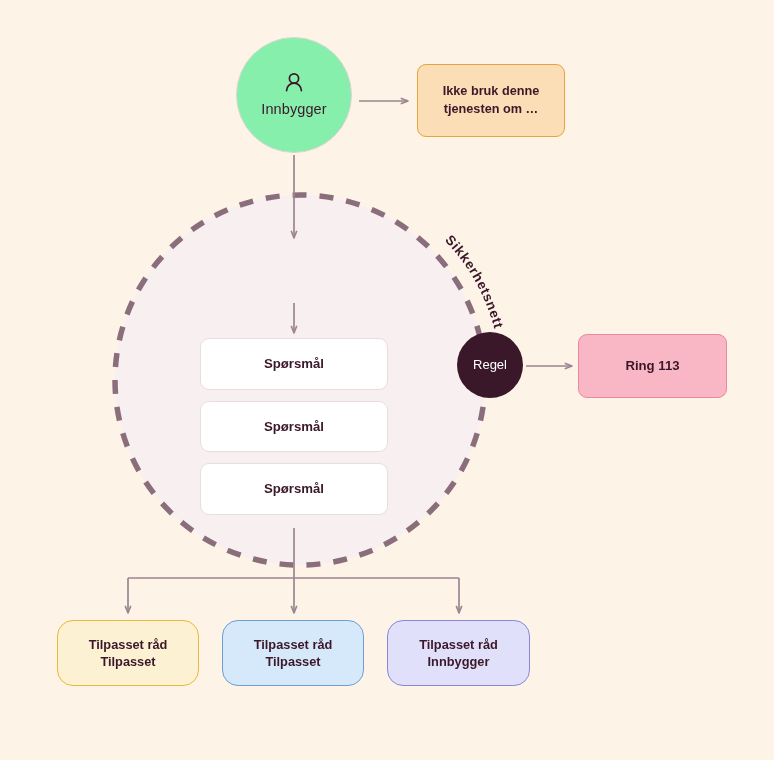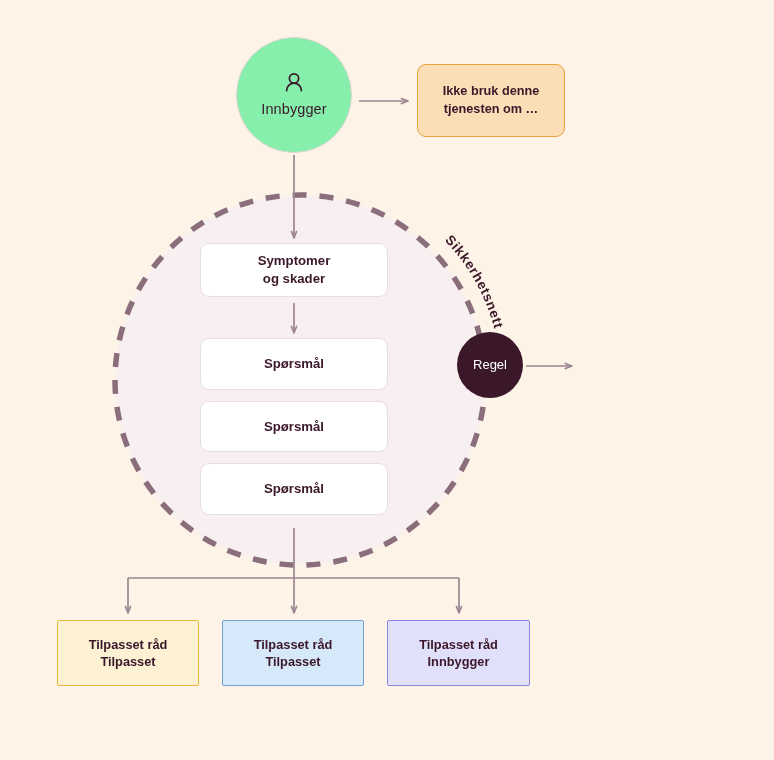--- a/index.html
+++ b/index.html
@@ -112,21 +112,21 @@
     background: #F9B6C4;
     border: 1.4px solid #E9889E;
     font-size: 13.2px;
     font-weight: 600;
   }
 
   
   .outcome {
     top: 620px;
     height: 66px;
-    border-radius: 2px;
+    border-radius: 16px;
     font-size: 12.8px;
     font-weight: 600;
     padding: 0 8px;
   }
   #outcome-legevakt {
     left: 57px;
     width: 142px;
     background: #FDF1D4;
     border: 1.5px solid #E9B93C;
   }
@@ -187,40 +187,37 @@
     <span class="label">Innbygger</span>
   </div>
 
   <div class="node" id="warning-node">
     <div>
       <div>Ikke bruk denne</div>
       <div>tjenesten om …</div>
     </div>
   </div>
 
-  <div class="node inner-box" id="symptom-box">
-    <div>
-      <div>Symptomer</div>
-      <div>og skader</div>
-    </div>
-  </div>
   <div class="node inner-box" id="question-box-1">
     <span>Spørsmål</span>
   </div>
   <div class="node inner-box" id="question-box-2">
     <span>Spørsmål</span>
   </div>
   <div class="node inner-box" id="question-box-3">
     <span>Spørsmål</span>
   </div>
 
   <div class="node" id="regel-node">
     <span>Regel</span>
   </div>
 
+  <div class="node" id="ring113-node">
+    <span>Ring 113</span>
+  </div>
 
   <div class="node outcome" id="outcome-legevakt">
     <div>
       <div>Tilpasset råd</div>
       <div>Tilpasset</div>
     </div>
   </div>
   <div class="node outcome" id="outcome-fastlege">
     <div>
       <div>Tilpasset råd</div>

